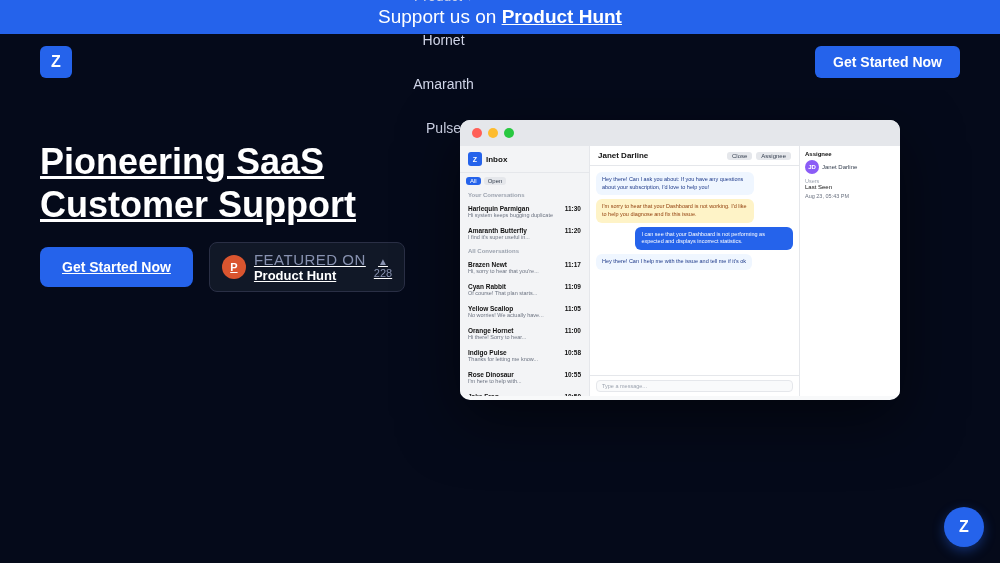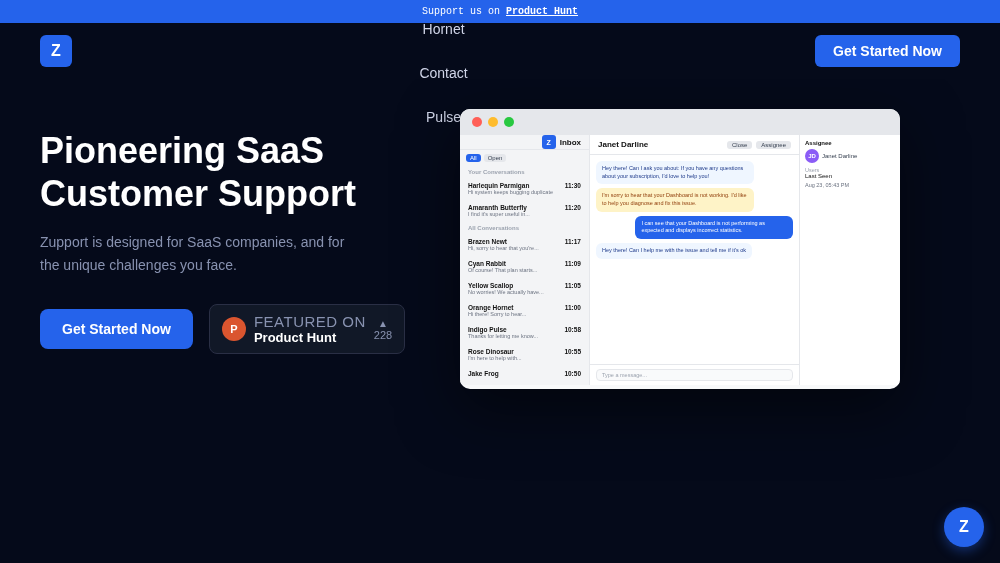--- a/index.html
+++ b/index.html
@@ -10,23 +10,22 @@
       font-family: -apple-system, BlinkMacSystemFont, 'Segoe UI', sans-serif;
       background: #050a1a;
       color: #fff;
     }
 
     
     #announcement-bar {
       background: #2563eb;
       text-align: center;
       padding: 6px 0;
-      font-size: 10px;
-      color: #fff;
-      font-family: Liberation Mono, monospace;
+      font-size: 19px;
+      color: #fff;
     }
     #announcement-bar a {
       color: #fff;
       font-weight: 700;
       text-decoration: underline;
     }
 
     
     #navbar {
       display: flex;
@@ -80,20 +79,21 @@
       padding: 30px 40px 20px 40px;
       gap: 40px;
       height: calc(563px - 30px - 56px);
       overflow: hidden;
     }
 
     
     #hero-left {
       flex: 0 0 380px;
       padding-top: 20px;
+      text-decoration: underline;
     }
     #hero-title {
       font-size: 36px;
       font-weight: 800;
       line-height: 1.2;
       color: #fff;
       margin-bottom: 16px;
     }
     #hero-subtitle {
       font-size: 14px;
@@ -203,26 +203,25 @@
     }
 
     
     #mockup-sidebar {
       width: 130px;
       background: #f3f4f6;
       border-right: 1px solid #e5e7eb;
       overflow: hidden;
     }
     #mockup-sidebar-header {
-      padding: 0 8px;
+      padding: 6px 8px;
       display: flex;
       align-items: center;
       gap: 4px;
       border-bottom: 1px solid #e5e7eb;
-      justify-content: flex-end;
     }
     #mockup-logo {
       width: 14px; height: 14px;
       background: #2563eb;
       border-radius: 3px;
       display: flex; align-items: center; justify-content: center;
       color: white; font-weight: 900; font-size: 7px;
     }
     #mockup-inbox-label {
       font-weight: 700; font-size: 8px; color: #111;
@@ -384,34 +383,33 @@
   </div>
   <div id="nav-links">
     <span class="nav-link">
       <span>Product</span>
       <span>▾</span>
     </span>
     <span class="nav-link">
       <span>Hornet</span>
     </span>
     <span class="nav-link">
-      <span>Contact</span>
+      <span>Amaranth</span>
     </span>
     <span class="nav-link">
       <span>Pulse</span>
     </span>
   </div>
   <button id="nav-cta">Get Started Now</button>
 </nav>
 
 <div id="hero">
 
   <div id="hero-left">
     <h1 id="hero-title">Pioneering SaaS Customer Support</h1>
-    <p id="hero-subtitle">Zupport is designed for SaaS companies, and for the unique challenges you face.</p>
     <div id="hero-actions">
       <button id="cta-button">Get Started Now</button>
       <div id="producthunt-badge">
         <div id="ph-icon">P</div>
         <div id="ph-text-group">
           <span id="ph-label">FEATURED ON</span>
           <span id="ph-name">Product Hunt</span>
         </div>
         <div id="ph-votes">
           <span>▲</span>

